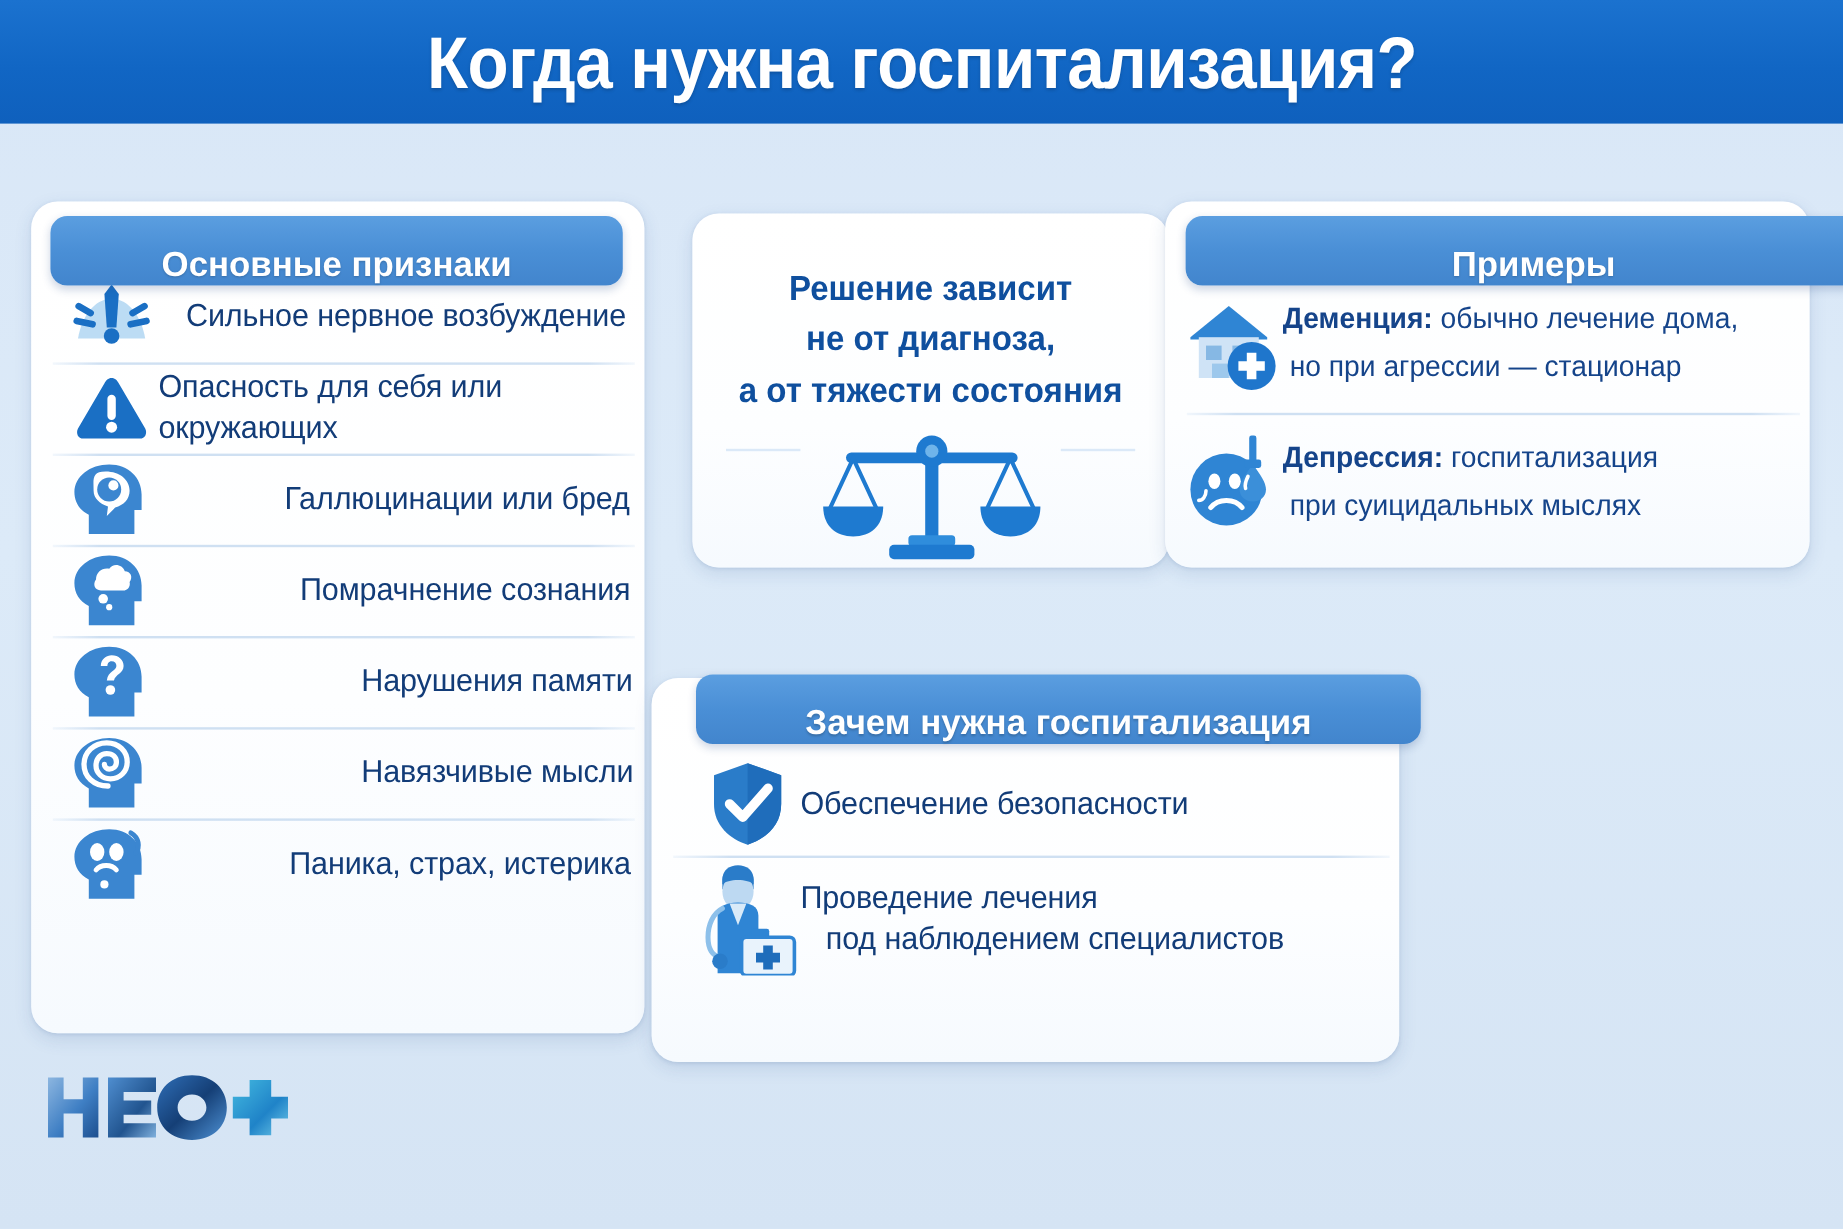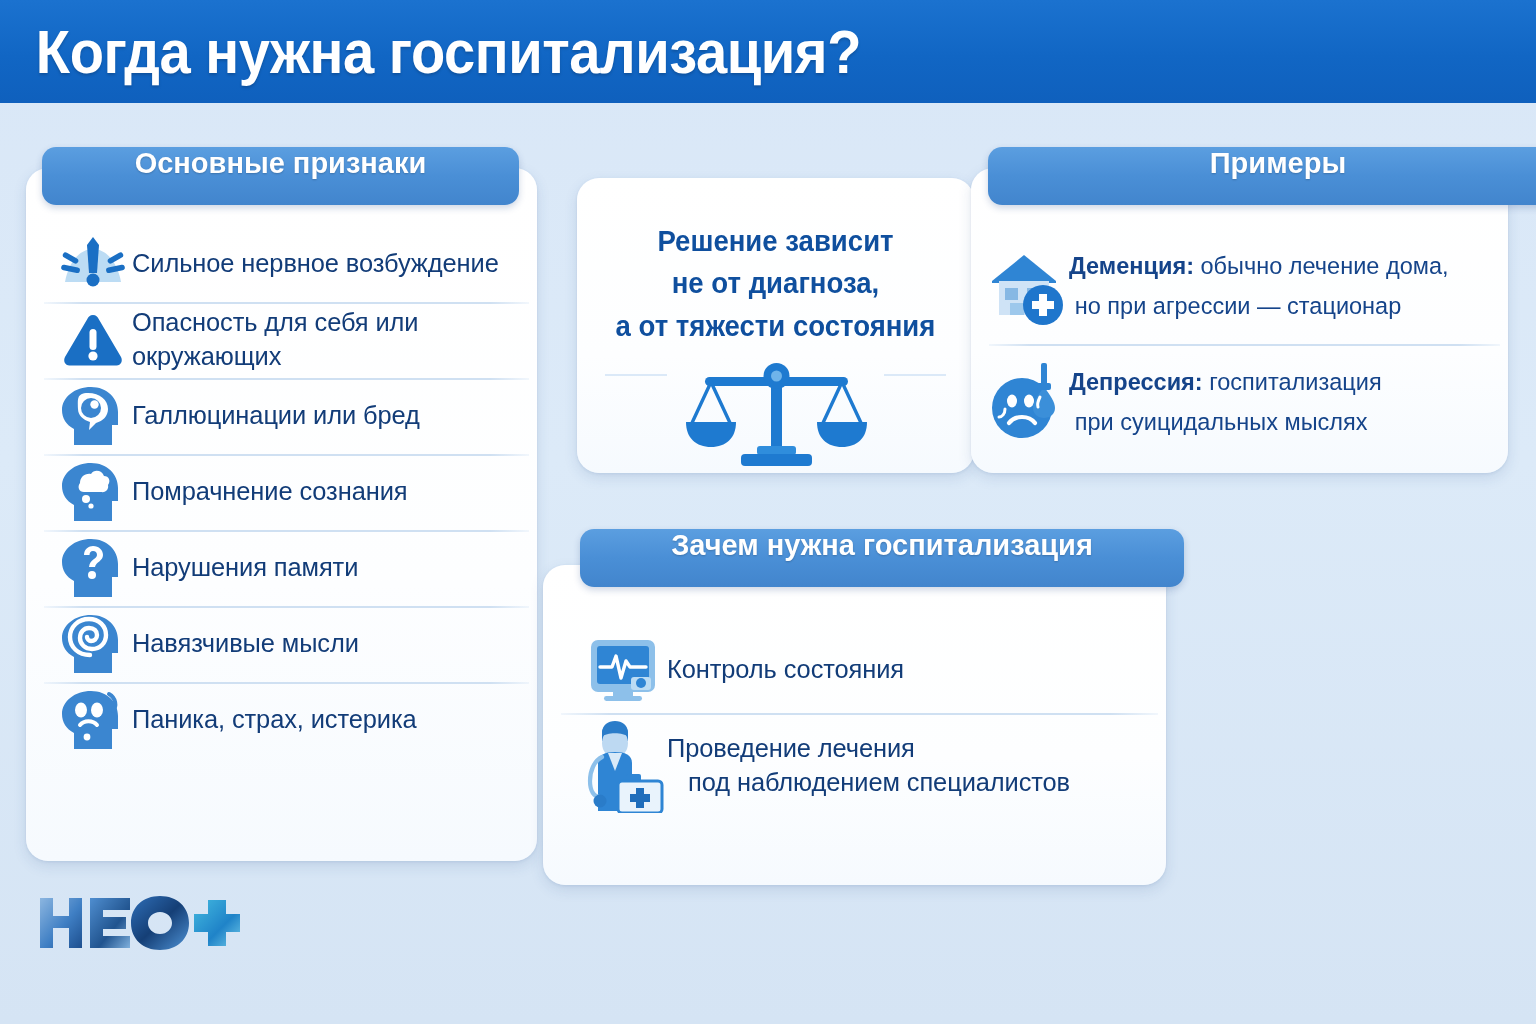--- a/index.html
+++ b/index.html
@@ -27,21 +27,21 @@
 
   
   .header-band {
     position: absolute;
     left: 0; top: 0;
     width: 1536px;
     height: 103px;
     background: linear-gradient(180deg, #1b72cf 0%, #1166c4 55%, #0f60bd 100%);
     display: flex;
     align-items: center;
-    justify-content: flex-start;
+    justify-content: center;
   }
   .header-title {
     color: #ffffff;
     font-size: 61px;
     font-weight: bold;
     letter-spacing: -0.5px;
     font-family: "Liberation Sans Narrow", "Liberation Sans", sans-serif;
     transform: scaleX(0.92);
     text-shadow: 0 2px 3px rgba(0,0,0,0.18);
     white-space: nowrap;
@@ -53,23 +53,24 @@
     background: linear-gradient(180deg, #ffffff 0%, #fdfeff 60%, #f6fafe 100%);
     border-radius: 22px;
     box-shadow: 0 5px 14px rgba(40,80,140,0.13), 0 1px 3px rgba(40,80,140,0.10);
   }
 
   .pill {
     position: absolute;
     background: linear-gradient(180deg, #5b9ee0 0%, #4a8fd6 50%, #4285cd 100%);
     border-radius: 14px;
     display: flex;
-    align-items: flex-start;
+    align-items: flex-end;
     justify-content: center;
     box-shadow: 0 3px 7px rgba(30,70,130,0.22);
+    margin-top: 33px;
   }
   .pill-text {
     color: #ffffff;
     font-weight: bold;
     font-size: 29px;
     font-family: "Liberation Sans Narrow", "Liberation Sans", sans-serif;
     white-space: nowrap;
     text-shadow: 0 1px 2px rgba(0,0,0,0.20);
   }
 
@@ -100,21 +101,21 @@
     line-height: 1.28;
     letter-spacing: -0.1px;
     transform: scaleX(0.96);
     transform-origin: left center;
   }
 
   
   #left-card { left: 26px; top: 168px; width: 511px; height: 693px; }
   #left-pill { left: 42px; top: 147px; width: 477px; height: 58px; }
   #left-rows { top: 58px; left: 0; width: 511px; }
-  #left-rows .row { height: 76px; padding-left: 28px; }
+  #left-rows .row { height: 76px; padding-left: 28px; justify-content: space-between; }
   #left-rows .row-icon { width: 78px; height: 62px; }
   #left-rows .row-label { font-size: 26.5px; }
 
   
   #center-card { left: 557px; top: 178px; width: 397px; height: 295px; margin-left: 20px; }
   .quote {
     position: absolute;
     left: 0; right: 0; top: 42px;
     text-align: center;
     color: #0f4f9e;
@@ -349,35 +350,31 @@
     </div>
   </div>
 
   <div class="pill" id="right-pill">
     <span class="pill-text">Примеры</span>
   </div>
 
   <div class="card" id="bottom-card">
     <div class="rows" id="bottom-rows">
 
-
-      <div class="row">
-        <div class="row-icon">
-          <svg width="72" height="66" viewBox="0 0 72 66">
-            <rect x="4" y="3" width="64" height="52" rx="7" fill="#8dc0ea"></rect>
-            <rect x="10" y="9" width="52" height="38" rx="3" fill="#2f85d4"></rect>
-            <path d="M13 30 L25 30 L29 19 L34 41 L39 24 L43 30 L59 30" fill="none" stroke="#ffffff" stroke-width="3.4" stroke-linecap="round" stroke-linejoin="round"></path>
-            <rect x="44" y="40" width="20" height="13" rx="3" fill="#bcdcf4"></rect>
-            <circle cx="54" cy="46" r="5" fill="#2f85d4"></circle>
-            <rect x="26" y="55" width="20" height="5" fill="#8dc0ea"></rect>
-            <rect x="17" y="59" width="38" height="5" rx="2.4" fill="#8dc0ea"></rect>
-          </svg>
-        </div>
-        <div class="row-label">Контроль состояния</div>
-      </div>
+      <div class="row">
+        <div class="row-icon">
+          <svg width="62" height="72" viewBox="0 0 62 72">
+            <path d="M31 2 L59 12 L59 36 C59 54 46 65 31 70 C16 65 3 54 3 36 L3 12 Z" fill="#2a7cc9"></path>
+            <path d="M31 2 L59 12 L59 36 C59 54 46 65 31 70 Z" fill="#1f6dbb"></path>
+            <path d="M16 36 L27 47 L48 23" fill="none" stroke="#ffffff" stroke-width="8" stroke-linecap="round" stroke-linejoin="round"></path>
+          </svg>
+        </div>
+        <div class="row-label">Обеспечение безопасности</div>
+      </div>
+
 
       <div class="row tall">
         <div class="row-icon">
           <svg width="86" height="94" viewBox="0 0 86 94">
             <path d="M22 14 C22 6 28 2 35 2 C42 2 48 6 48 14 L48 22 L22 22 Z" fill="#2a7cc9"></path>
             <ellipse cx="35" cy="24" rx="13" ry="15" fill="#bdd9f2"></ellipse>
             <path d="M22 14 C22 8 27 5 35 5 C43 5 48 8 48 14 L48 18 C44 13 26 13 22 18 Z" fill="#2a7cc9"></path>
             <path d="M18 44 C18 36 25 33 35 33 C45 33 52 36 52 44 L52 92 L18 92 Z" fill="#2f85d4"></path>
             <path d="M28 34 L35 52 L42 34 Z" fill="#d9eaf8"></path>
             <path d="M22 38 C14 42 10 52 10 62 C10 72 14 78 20 78" fill="none" stroke="#8dc0ea" stroke-width="4.2" stroke-linecap="round"></path>

